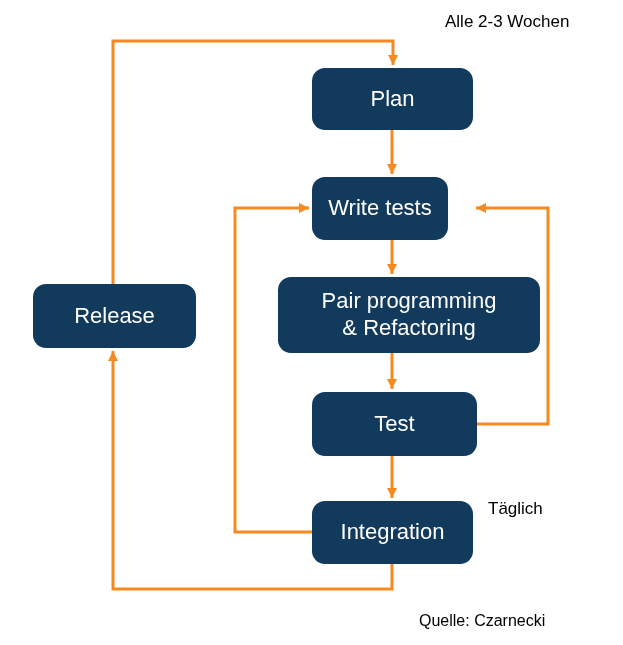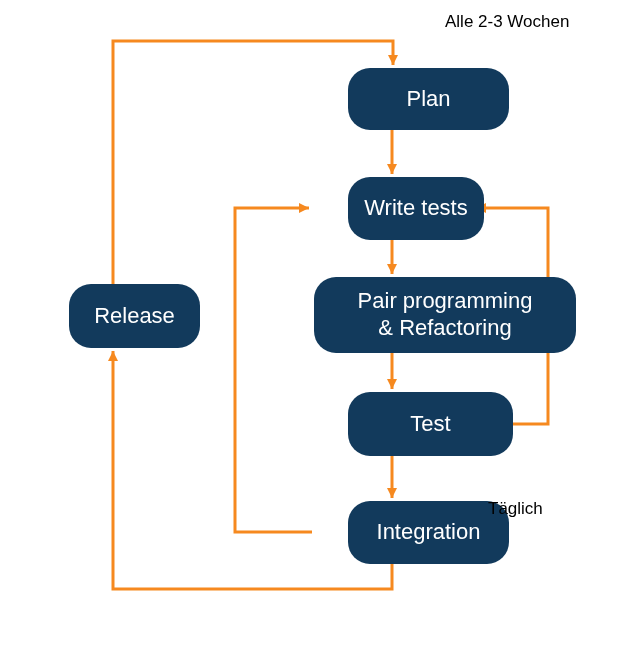--- a/index.html
+++ b/index.html
@@ -27,36 +27,35 @@
     stroke: var(--connector, #F6891F);
     stroke-width: 3;
   }
   .arrowhead-shape {
     fill: var(--connector, #F6891F);
   }
   .node {
     position: absolute;
     background: var(--node-fill, #123A5C);
     color: var(--node-text, #ffffff);
-    border-radius: 22px;
+    border-radius: 13px;
     display: flex;
     align-items: center;
     justify-content: center;
     text-align: center;
     font-size: 22px;
     line-height: 1.22;
     white-space: pre-line;
-    margin-left: 36px;
   }
   .node-plan        { left: 312px; top:  68px; width: 161px; height: 62px; }
   .node-write-tests { left: 312px; top: 177px; width: 136px; height: 63px; }
   .node-pair        { left: 278px; top: 277px; width: 262px; height: 76px; }
   .node-test        { left: 312px; top: 392px; width: 165px; height: 64px; }
   .node-integration { left: 312px; top: 501px; width: 161px; height: 63px; }
-  .node-release     { left:  33px; top: 284px; width: 131px; height: 64px; }
+  .node-release     { left:  33px; top: 284px; width: 163px; height: 64px; }
   .annotation {
     position: absolute;
     color: var(--annotation-text, #000000);
     font-size: 17px;
     white-space: nowrap;
   }
   .annotation-cycle  { left: 405px; top:  12px; margin-left: 40px; }
   .annotation-daily  { left: 488px; top: 499px; }
   .annotation-source { left: 419px; top: 612px; font-size: 16px; }
 </style>
@@ -99,14 +98,15 @@
   <div class="node node-test">Test</div>
 
   <div class="node node-integration">Integration</div>
 
   <div class="node node-release">Release</div>
 
   <div class="annotation annotation-cycle">Alle 2-3 Wochen</div>
 
   <div class="annotation annotation-daily">Täglich</div>
 
+  <div class="annotation annotation-source">Quelle: Czarnecki</div>
 
 </div>
 
 </body></html>

